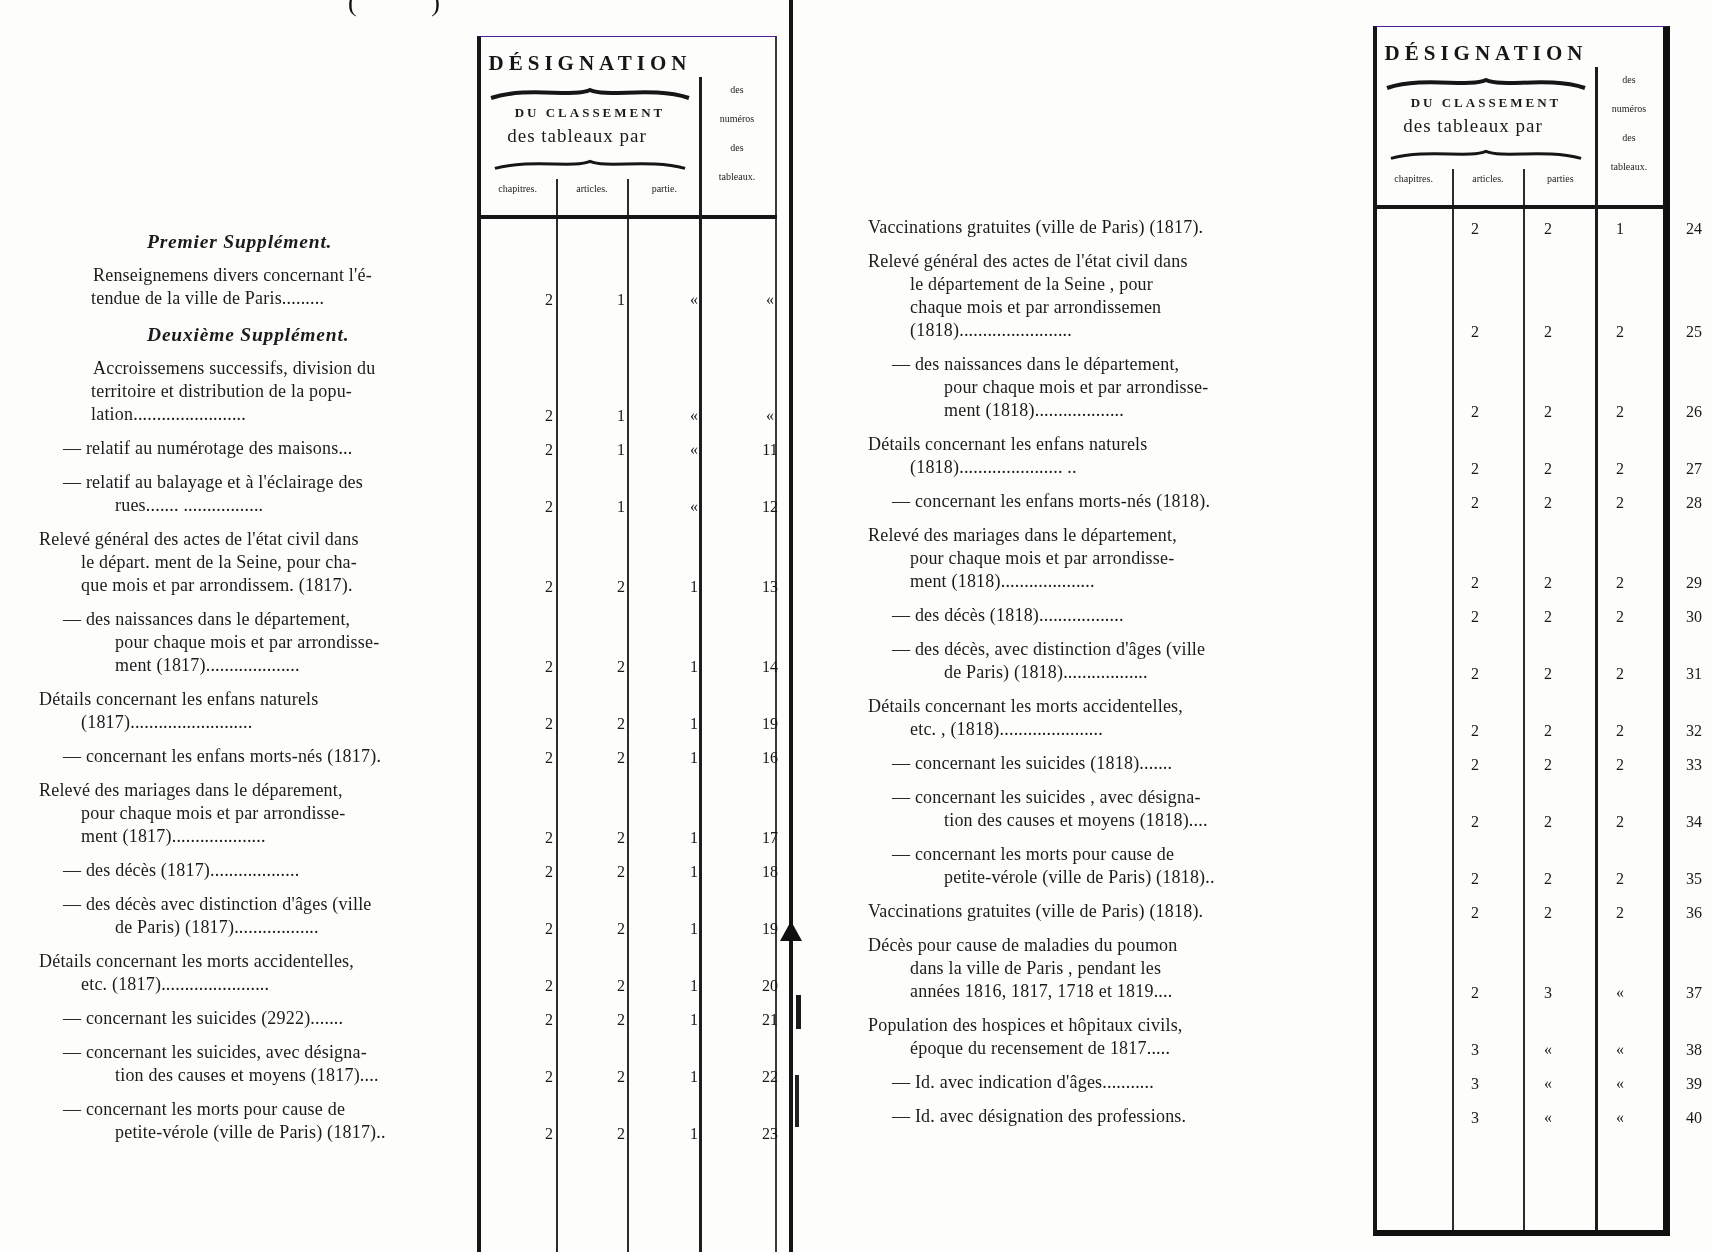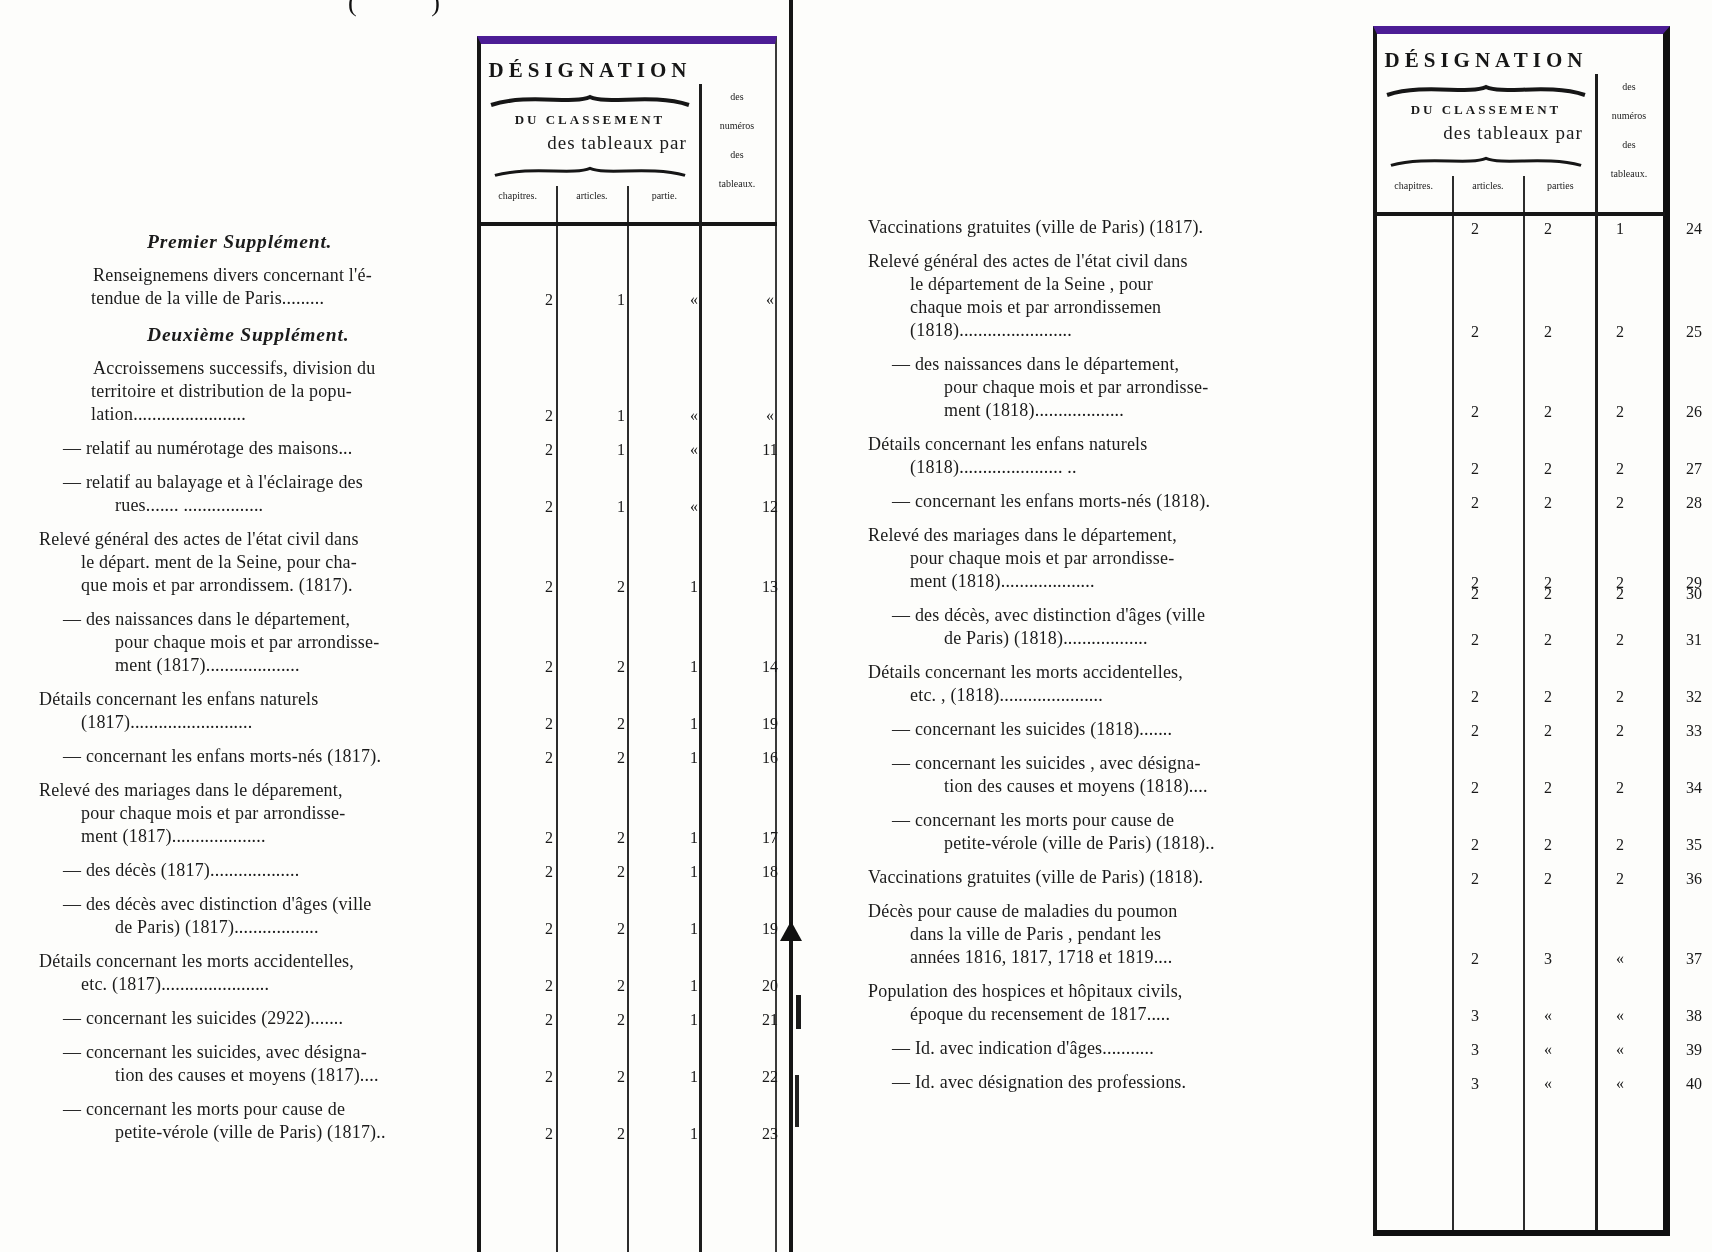--- a/index.html
+++ b/index.html
@@ -13,33 +13,33 @@
   .ink-blot{position:absolute; left:780px; top:921px; width:0; height:0;
     border-left:11px solid transparent; border-right:11px solid transparent; border-bottom:20px solid #101010;}
   .speck1{position:absolute; left:796px; top:995px; width:5px; height:34px; background:#1a1a1a;}
   .speck2{position:absolute; left:795px; top:1075px; width:4px; height:52px; background:#222;}
   .page-number{position:absolute; top:-12px; left:348px; font-size:26px; letter-spacing:34px; color:#111;}
   
   .page{position:absolute; top:0; height:1252px;}
   .page-left{left:0; width:800px; --c1:514px; --c2:586px; --c3:659px; --c4:735px;}
   .page-right{left:800px; width:912px; --c1:611px; --c2:684px; --c3:756px; --c4:830px;}
   
-  .tframe{position:absolute; box-sizing:border-box; border-top:8px solid #4c1d95;
+  .tframe{position:absolute; box-sizing:border-box; border-top:1px solid #4c1d95;
     border-left:4px solid #161616; background:transparent;}
   .page-left  .tframe{left:477px; top:36px; width:300px; height:1216px; border-right:2px solid #3a3a3a;}
   .page-right .tframe{left:573px; top:26px; width:297px; height:1210px; border-right:7px solid #101010; border-bottom:6px solid #101010;}
   .t-title{position:absolute; top:14px; left:0; width:218px; text-align:center;
     font-size:21px; letter-spacing:5px; font-weight:bold; color:#161616;}
   .brace{position:absolute; left:7px; width:204px; height:16px;}
   .b1{top:48px;}
   .b2{top:120px; left:11px; width:196px; height:14px;}
   .t-cl1{position:absolute; top:68px; left:0; width:218px; text-align:center;
     font-size:13px; letter-spacing:3px; font-weight:bold;}
   .t-cl2{position:absolute; top:88px; left:0; width:192px; text-align:center;
-    font-size:19px; letter-spacing:1px;padding-left:40px;}
+    font-size:19px; letter-spacing:1px;}
   .t-collabels{position:absolute; top:146px; left:0; width:218px; display:flex;}
   .t-collabels span{display:block; text-align:center; font-size:10px; color:#222;}
   .cl-a{width:76px;} .cl-b{width:78px;} .cl-c{width:72px;}
   .t-num{position:absolute; left:218px; top:38px; right:0; text-align:center;
     font-size:10px; color:#222; line-height:29px;}
   .t-num span{display:block;}
   .t-hr{position:absolute; left:-4px; right:-2px; top:178px; height:4px; background:#161616;}
   .vl{position:absolute; width:2px; background:#2c2c2c;}
   .vl-a{left:75px; top:182px; bottom:0;}
   .vl-b{left:146px; top:182px; bottom:0;}
@@ -311,20 +311,21 @@
         <div class="row main">
           <div class="entry">Relevé des mariages dans le département,
 pour chaque mois et par arrondisse-
 ment (1818)....................</div>
           <div class="val v1">2</div>
           <div class="val v2">2</div>
           <div class="val v3">2</div>
           <div class="val v4">29</div>
         </div>
         <div class="row dash">
+          <div class="entry">— des décès (1818)..................</div>
           <div class="val v1">2</div>
           <div class="val v2">2</div>
           <div class="val v3">2</div>
           <div class="val v4">30</div>
         </div>
         <div class="row dash">
           <div class="entry">— des décès, avec distinction d'âges (ville
 de Paris) (1818)..................</div>
           <div class="val v1">2</div>
           <div class="val v2">2</div>

